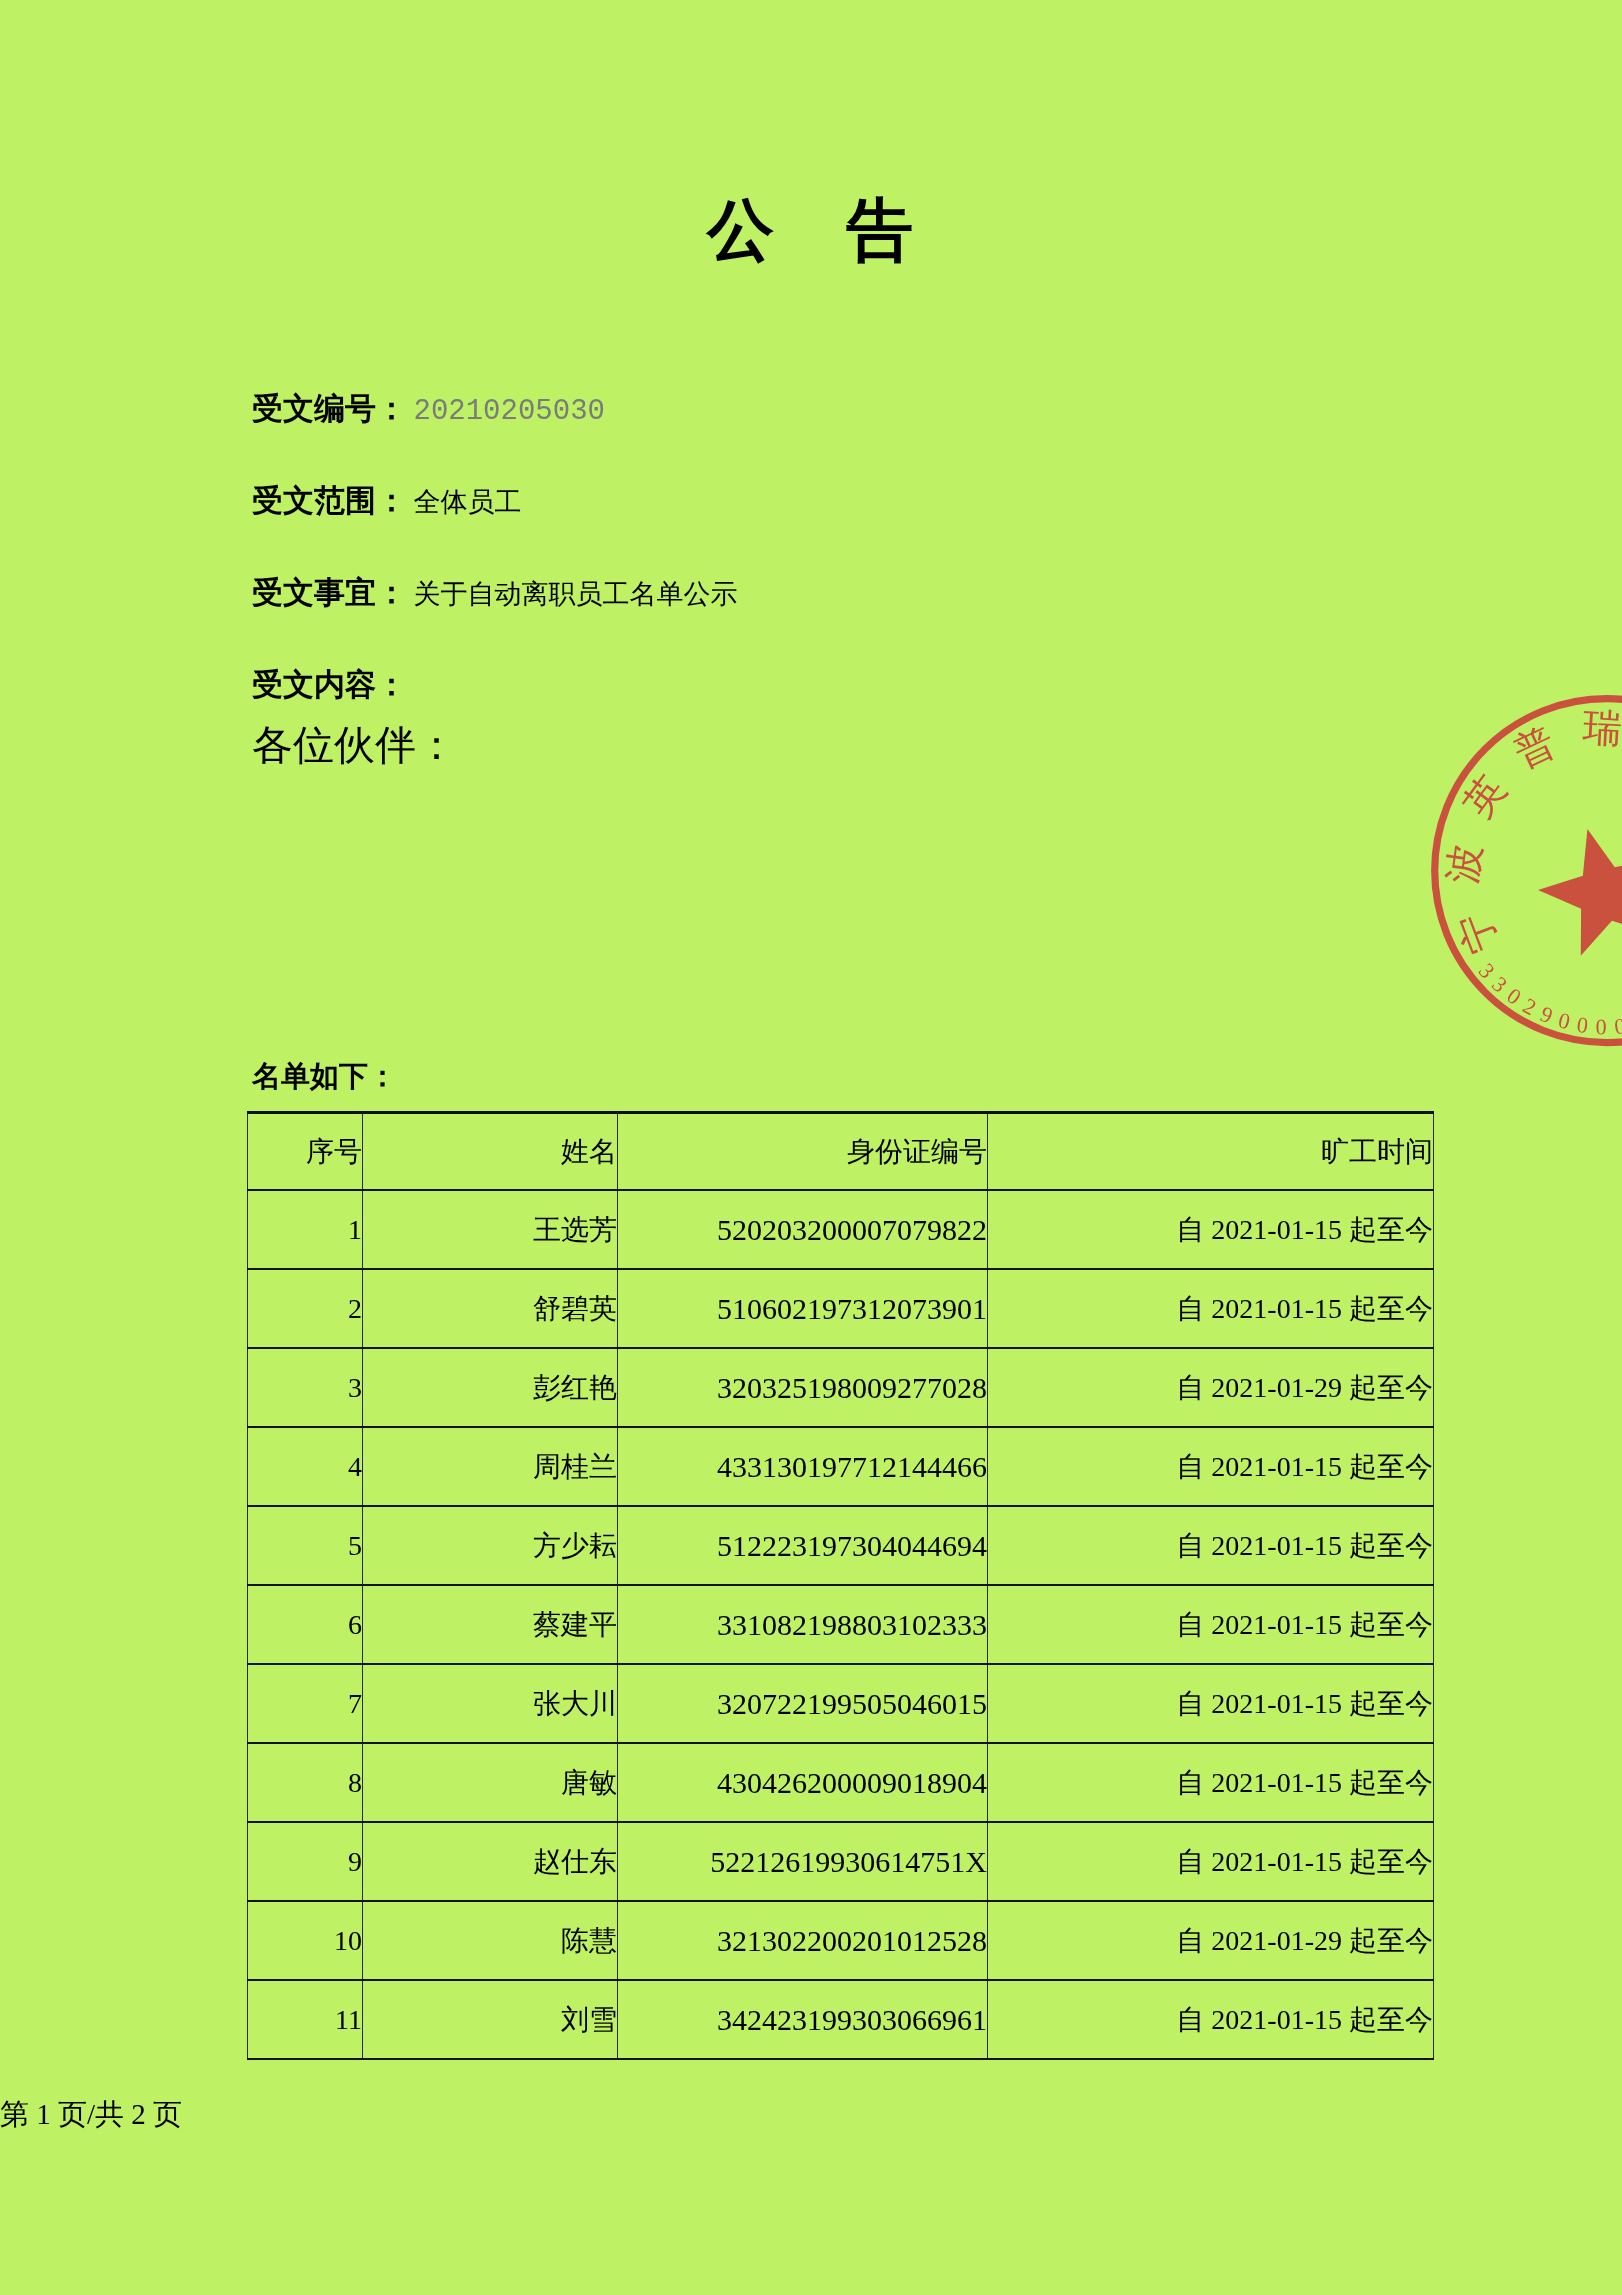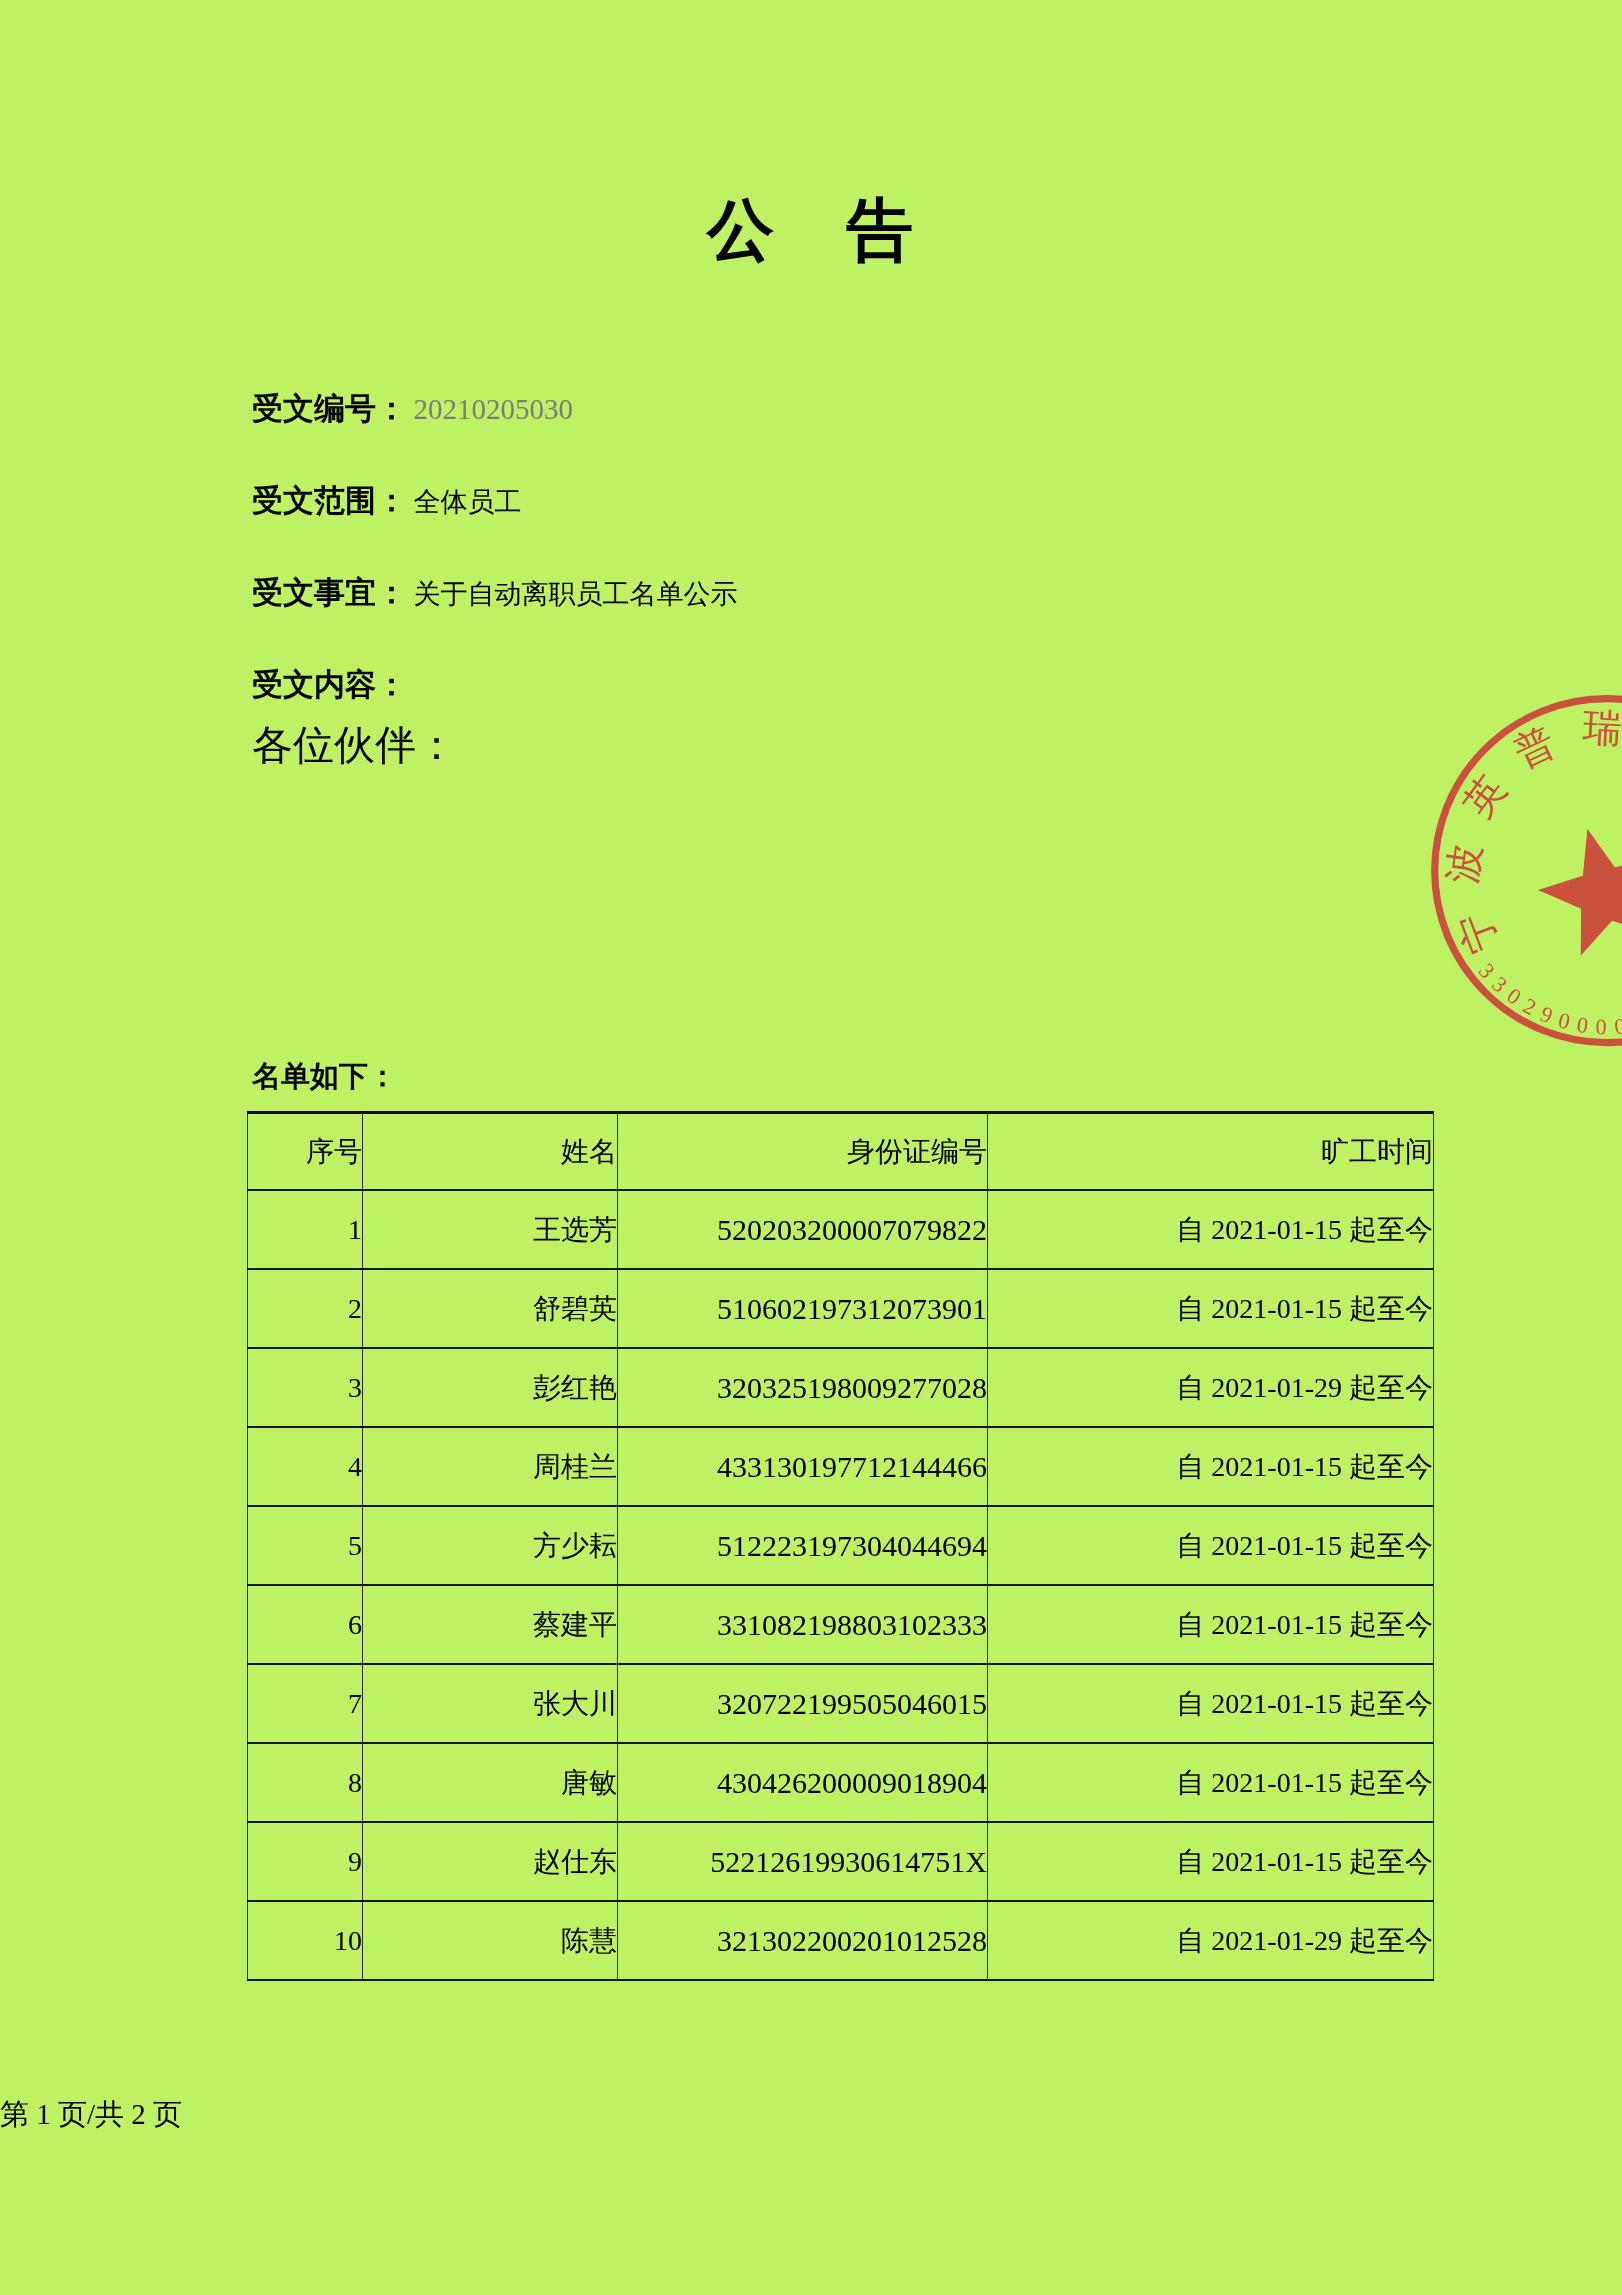--- a/index.html
+++ b/index.html
@@ -13,21 +13,21 @@
   .title{
     position:absolute;top:194px;left:0;width:100%;margin:0;
     text-align:center;font-size:67px;font-weight:bold;line-height:72px;
     letter-spacing:2.6px;
   }
 
   .fields{position:absolute;top:391px;left:252px;}
   .field-line{line-height:35px;margin-bottom:50px;white-space:nowrap;}
   .flabel{font-size:31px;font-weight:bold;}
   .fvalue{font-size:27px;margin-left:6.5px;}
-  .fvalue.gray{color:#7b7b7b;font-family:Liberation Serif, serif;font-size:29px;}
+  .fvalue.gray{color:#7b7b7b;font-family:Liberation Mono, monospace;font-size:29px;}
 
   .salutation{position:absolute;top:728px;left:252px;font-size:41px;line-height:35px;}
 
   .body-par{position:absolute;top:816px;left:252px;width:1123px;font-size:33px;}
   .body-par .line{line-height:35px;margin-bottom:50px;text-align:justify;text-align-last:justify;}
   .body-par .line.first{text-indent:65px;}
   .body-par .line.last{text-align-last:left;}
 
   .list-label{position:absolute;top:1061px;left:252px;font-size:29px;font-weight:bold;line-height:31px;}
 
@@ -145,20 +145,26 @@
           <td>赵仕东</td>
           <td class="idnum">52212619930614751X</td>
           <td>自 2021-01-15 起至今</td>
         </tr>
         <tr>
           <td>10</td>
           <td>陈慧</td>
           <td class="idnum">321302200201012528</td>
           <td>自 2021-01-29 起至今</td>
         </tr>
+        <tr>
+          <td>11</td>
+          <td>刘雪</td>
+          <td class="idnum">342423199303066961</td>
+          <td>自 2021-01-15 起至今</td>
+        </tr>
       </tbody>
   </table>
 
   <div class="footer">第 1 页/共 2 页</div>
 
   <svg class="stamp-svg" viewBox="1960 950 520 700" aria-hidden="true">
     <defs>
       <path id="arcTop" d="M 2293.6,1443 A 197,197 0 0 1 2553.5,1159.4" fill="none"></path>
       <path id="arcBottom" d="M 2258,1484 A 250,250 0 0 0 2549,1562" fill="none"></path>
     </defs>

